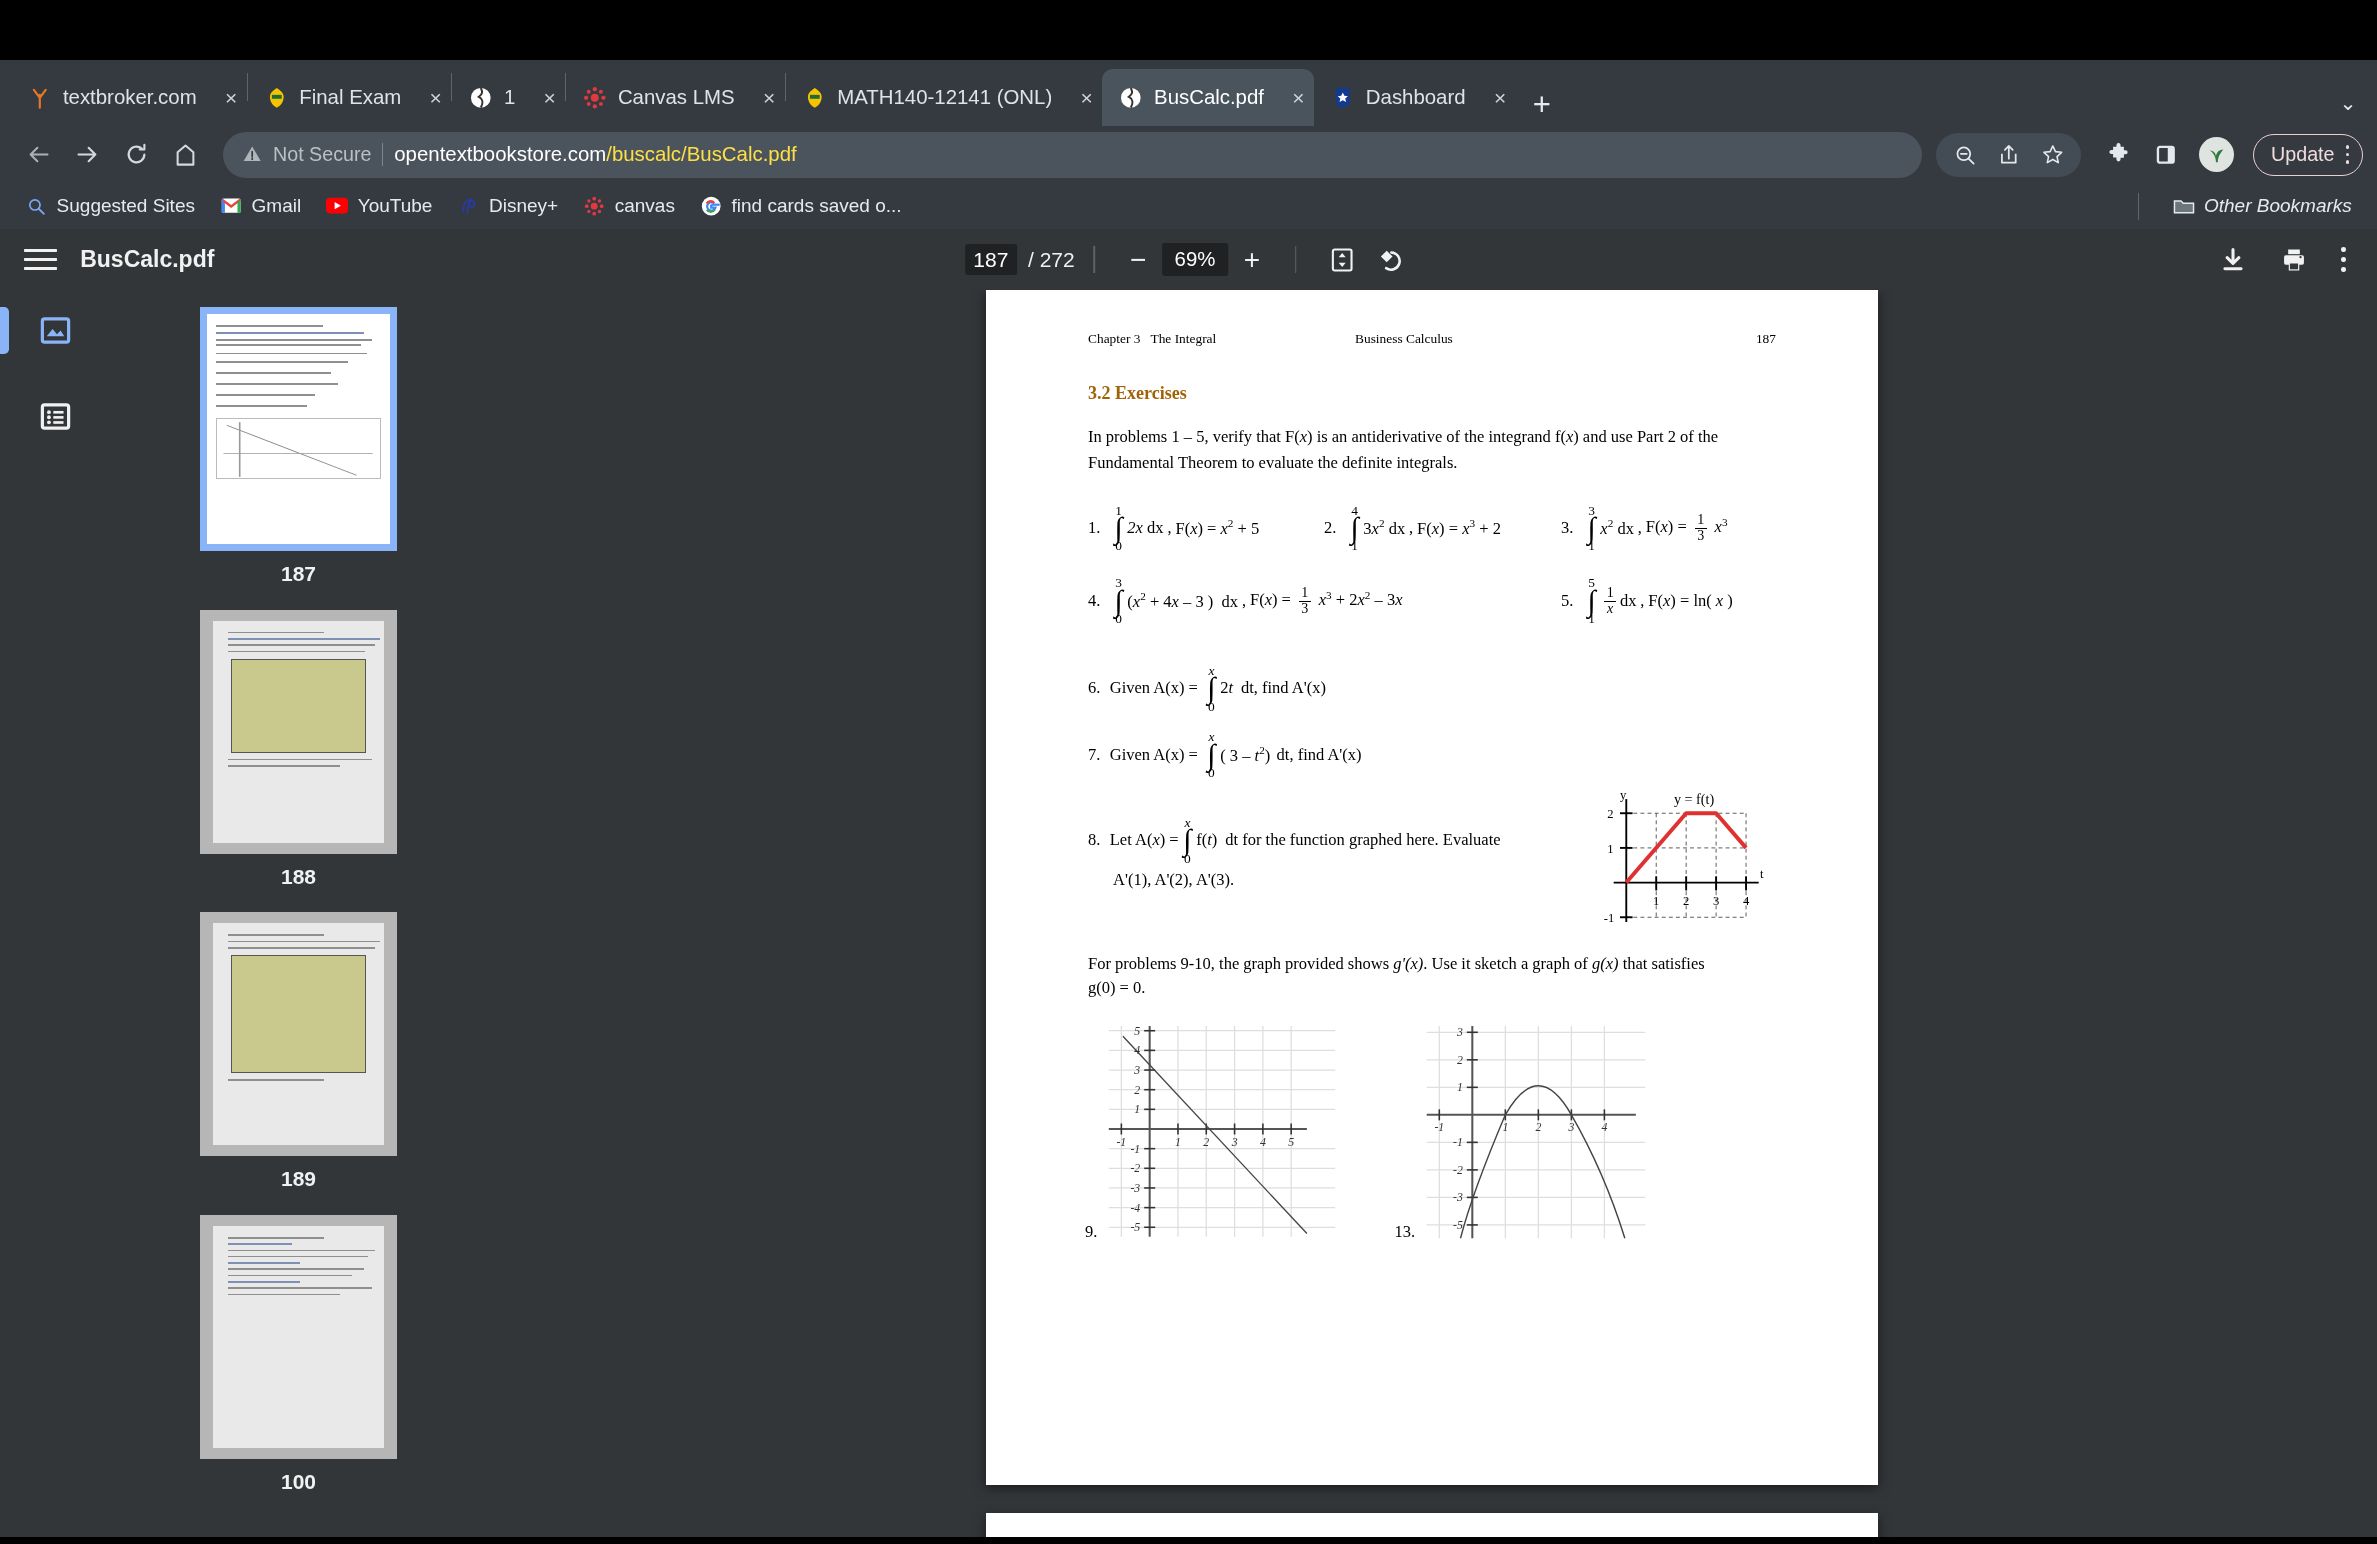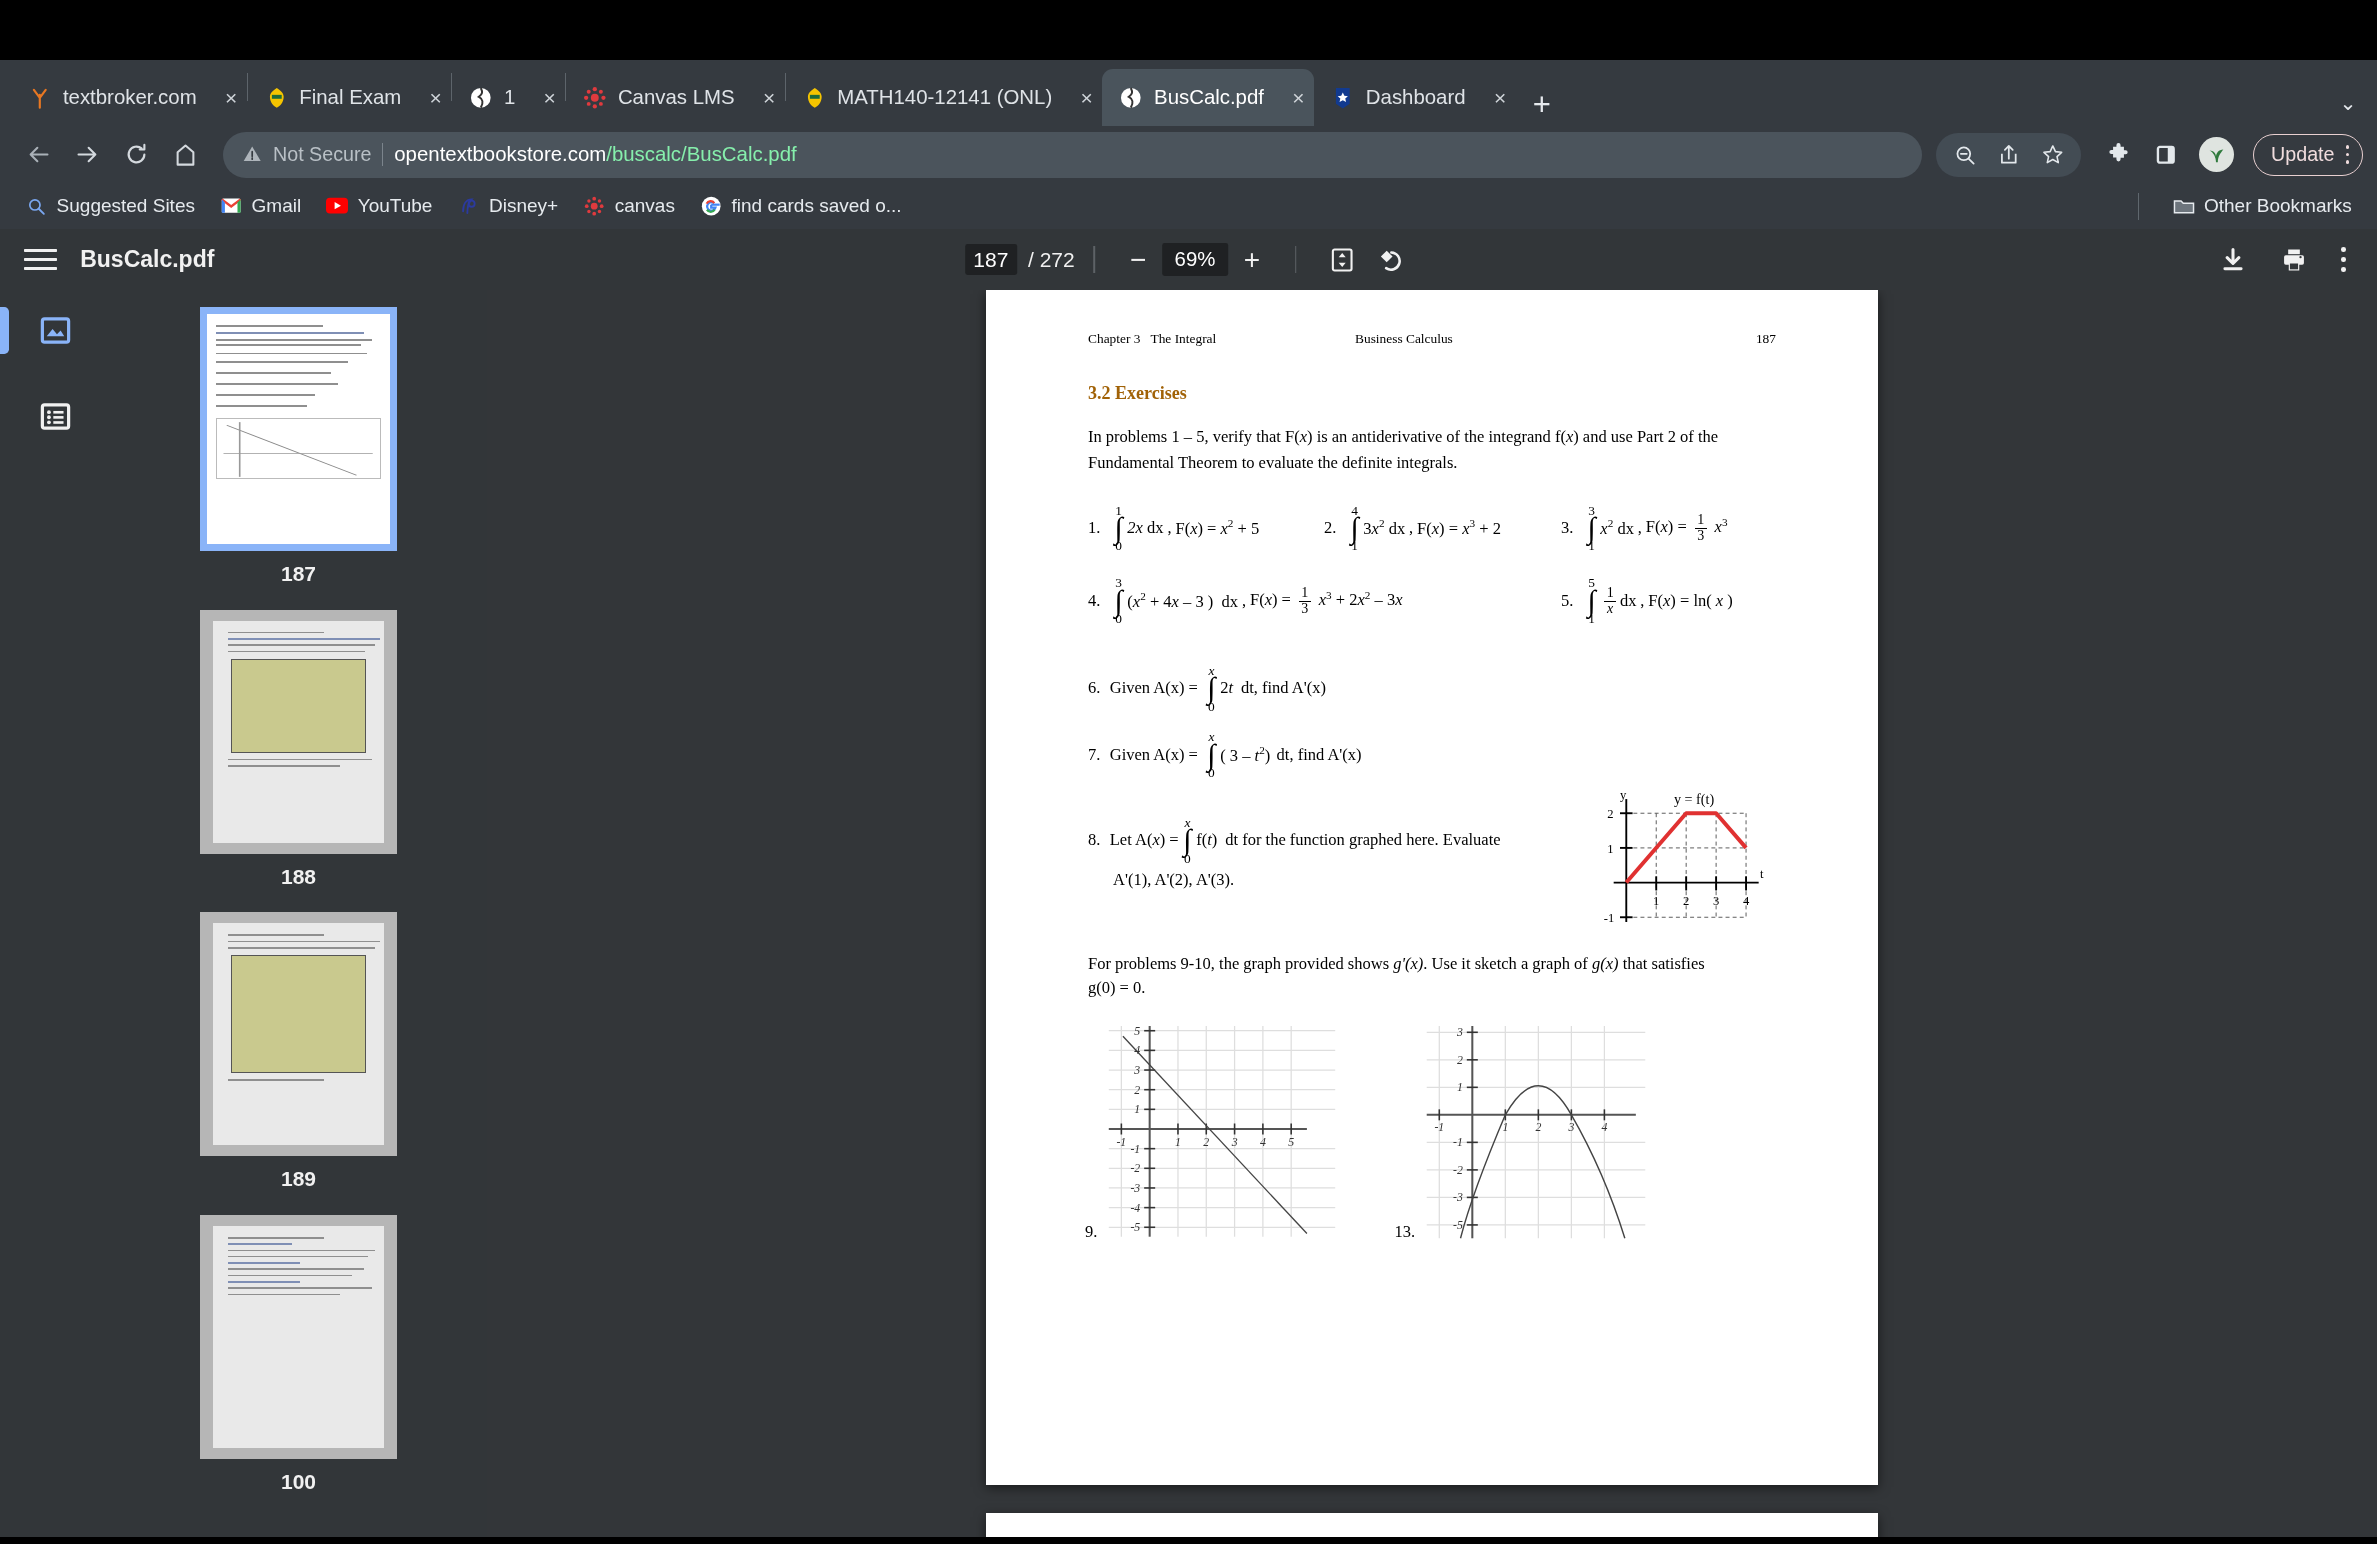--- a/index.html
+++ b/index.html
@@ -53,21 +53,21 @@
   .navbtn svg { display: block; }
   .omnibox {
     flex: 1; display: flex; align-items: center;
     height: 46px; margin-left: 12.6px; margin-right: 14px;
     background: #4b545c; border-radius: 23px; padding: 0 19px;
     color: #e8ecef; font-size: 20.4px; gap: 11px;
   }
   .notsecure { color: #b9c0c6; font-size: 19.7px; }
   .omnisep { width: 0.8px; height: 23.6px; background: #7b848c; }
   .url-host { color: #ffffff; }
-  .url-path { color: #86efac; }
+  .url-path { color: #fde047; }
   .tb-right { display: flex; align-items: center; gap: 3.1px; }
   .tb-right .pill { display: flex; align-items: center; background: #434c54; border-radius: 22px; height: 44px; padding: 0 6.3px; }
   .iconbtn { width: 44px; height: 44px; display: flex; align-items: center; justify-content: center; color: #e3e8ec; }
   .avatar {
     width: 35px; height: 35px; border-radius: 50%;
     background: #dfe4e0; margin: 0 7.9px;
     display: flex; align-items: center; justify-content: center;
     font-size: 19px; color: #2f7a3d;
   }
   .update-btn {
@@ -76,21 +76,21 @@
     border: 1.6px solid #e8cfd0; border-radius: 21px;
     color: #f0dcdd; font-size: 19.7px; margin-left: 7.9px;
   }
   .kebab { display: flex; flex-direction: column; gap: 3.9px; align-items: center; }
   .kebab i { width: 3.9px; height: 3.9px; background: #f0dcdd; border-radius: 50%; display: block; }
 
   
   .bookmarks { display: flex; align-items: center; height: 46px; padding: 0 12.6px; gap: 0; }
   .bm { display: flex; align-items: center; gap: 9.4px; padding: 0 12.6px; color: #e6eaee; font-size: 19px; white-space: nowrap; }
   .bm .bmicon { width: 22px; height: 22px; flex: none; display: flex; align-items: center; justify-content: center; }
-  .bm-right { margin-left: auto; display: flex; align-items: center; gap: 12px; }
+  .bm-right { margin-left: auto; display: flex; align-items: center; gap: 12px; font-style: italic; }
   .bm-vsep { width: 0.8px; height: 27px; background: #5f676e; margin: 0 9.4px; }
 
   
   .pdfviewer { position: relative; width: 100%; height: 1308px; background: #333639; }
   .pdftoolbar {
     display: flex; align-items: center; height: 61px;
     background: #323639; padding: 0 23.6px; position: relative;
   }
   .hamburger { display: flex; flex-direction: column; gap: 5.5px; width: 33px; margin-right: 23.6px; }
   .hamburger i { height: 3.1px; background: #f1f1f1; display: block; border-radius: 0.8px; }

